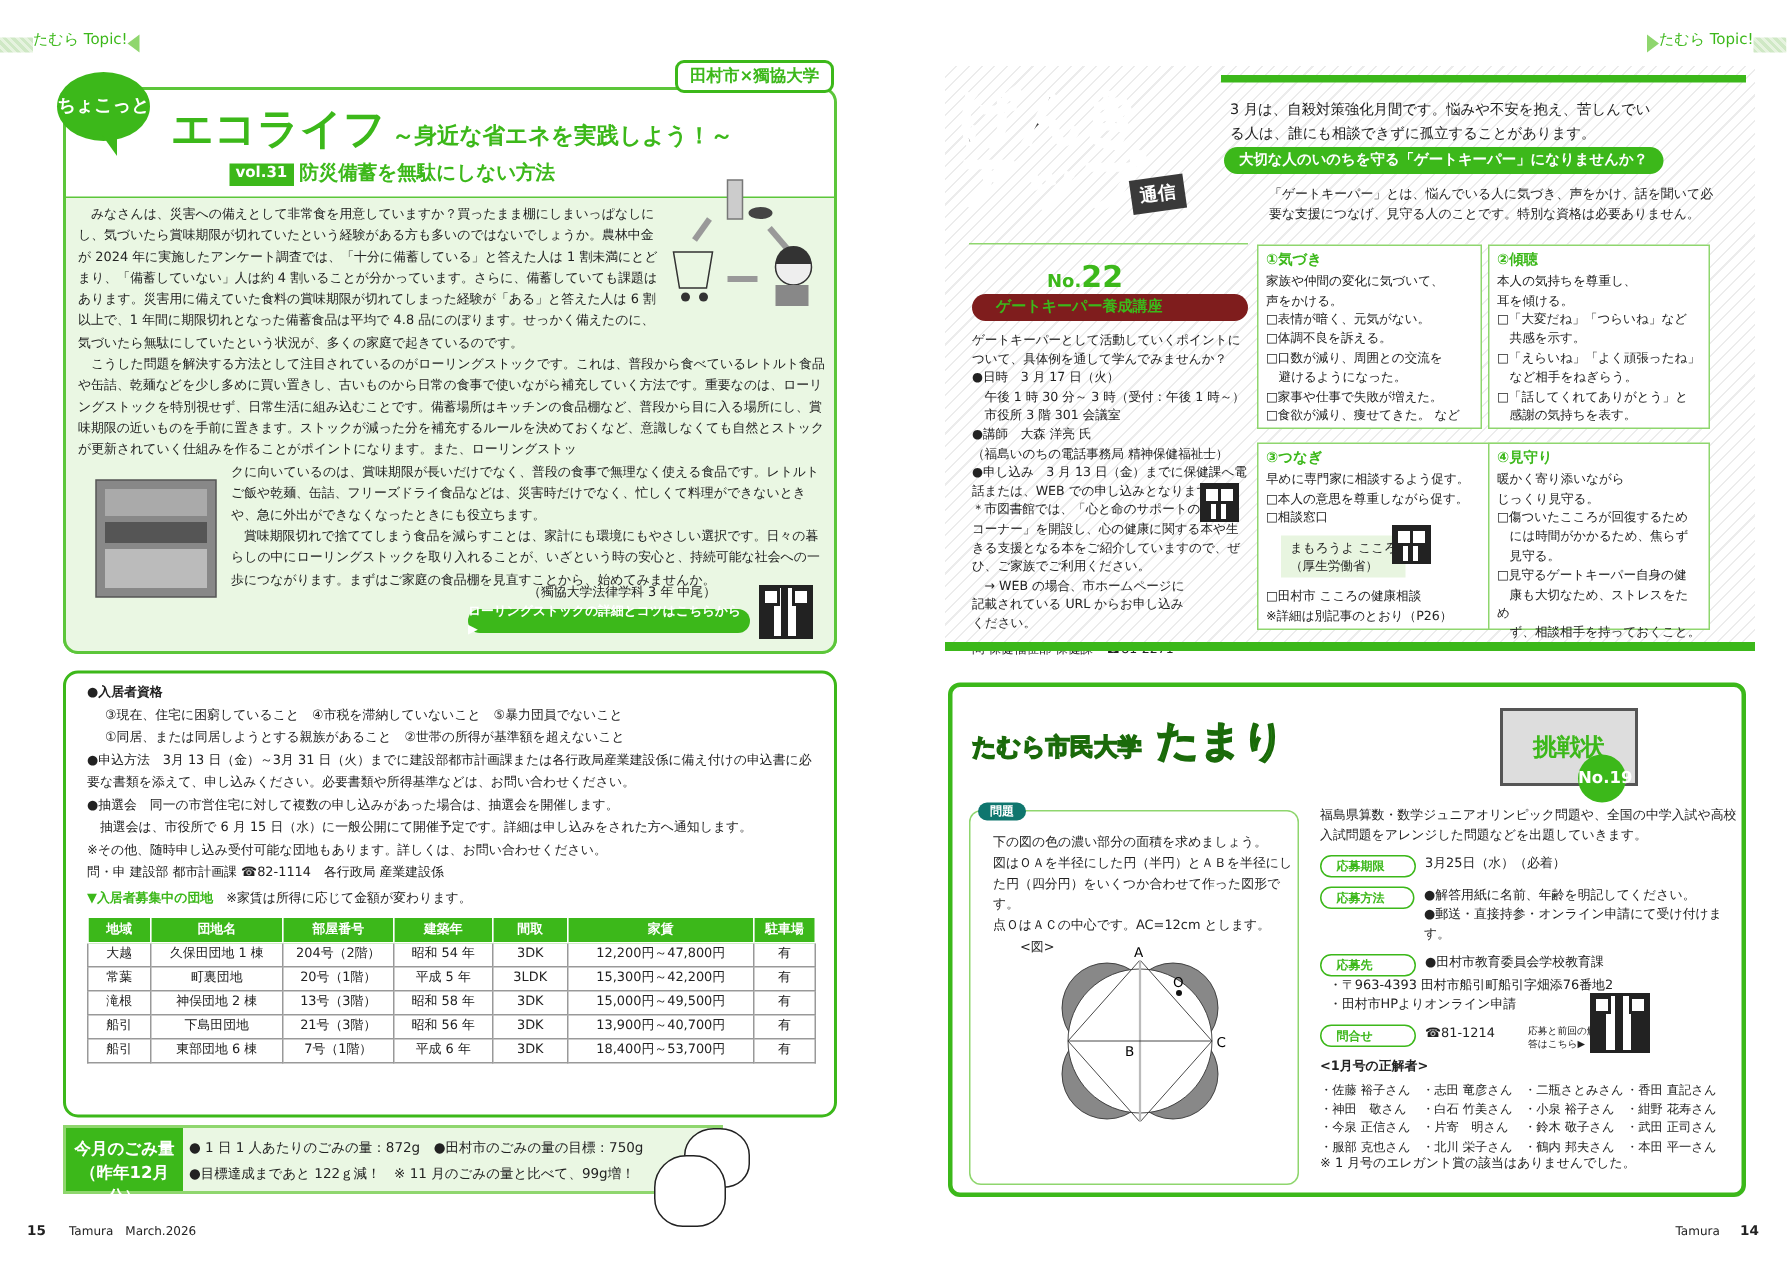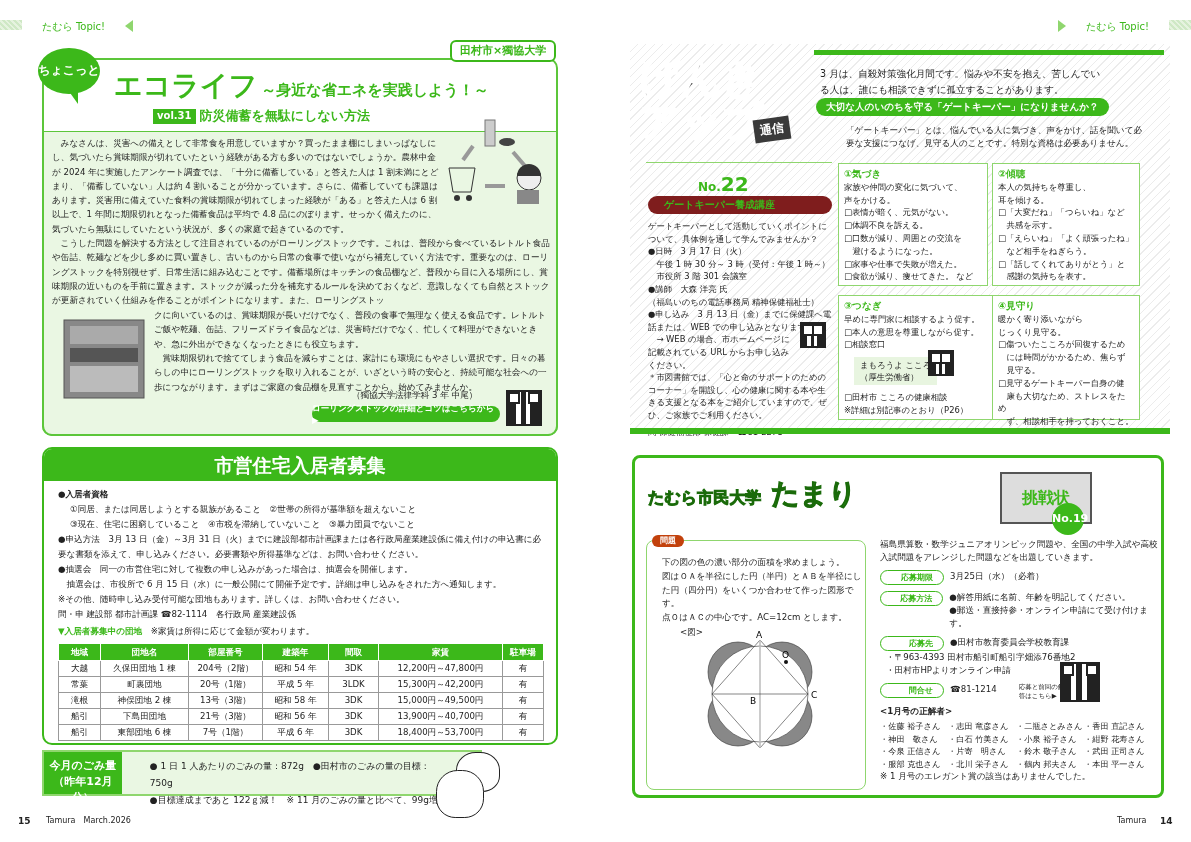--- a/index.html
+++ b/index.html
@@ -1,20 +1,20 @@
 <!DOCTYPE html>
 <html><head>
 <meta charset="utf-8">
 <style>
 *{box-sizing:border-box;margin:0;padding:0}
 body{width:1191px;height:842px;background:#fff;font-family:"DejaVu Sans",sans-serif;color:#222;position:relative;overflow:hidden;font-size:9px;line-height:1.45}
 .abs{position:absolute}
 .g{color:#3cb81a}
 
-.topic{position:absolute;top:20px;font-size:10px;color:#3cb81a;display:flex;align-items:flex-start;gap:20px}
+.topic{position:absolute;top:20px;font-size:10px;color:#3cb81a;display:flex;align-items:flex-end;gap:0}
 .hatch{width:22px;height:10px;background:repeating-linear-gradient(45deg,#cfe8c5 0 2px,#e6f3df 2px 4px)}
 .flag{width:0;height:0;border-top:6px solid transparent;border-bottom:6px solid transparent}
 
 .eco-box{position:absolute;left:42px;top:58px;width:516px;height:378px;border:2px solid #5cc63a;border-radius:10px;background:#fff}
 .eco-body{position:absolute;left:42px;top:131px;width:516px;height:305px;background:#eaf7e3;border:2px solid #5cc63a;border-top:1px solid #5cc63a;border-radius:0 0 10px 10px}
 .bubble{position:absolute;left:38px;top:48px;width:62px;height:46px;background:#3cb81a;border-radius:50%;color:#fff;font-weight:bold;font-size:12px;display:flex;align-items:center;justify-content:center}
 .bubble:after{content:"";position:absolute;left:30px;bottom:-10px;border-left:10px solid transparent;border-top:14px solid #3cb81a}
 .eco-title{position:absolute;left:114px;top:66px;font-size:28px;font-weight:bold;color:#3cb81a;letter-spacing:1px}
 .eco-title span{font-size:15px;color:#3cb81a;margin-left:4px;letter-spacing:0}
 .eco-tag{position:absolute;left:450px;top:40px;border:2px solid #3cb81a;border-radius:6px;background:#fff;padding:1px 8px;font-weight:bold;font-size:11px;color:#3cb81a}
@@ -30,21 +30,21 @@
 
 .house{position:absolute;left:42px;top:447px;width:516px;height:298px;border:2px solid #3cb81a;border-radius:10px;overflow:hidden}
 .house-head{height:32px;background:#3cb81a;color:#fff;font-size:19px;font-weight:bold;text-align:center;line-height:32px}
 .house-body{padding:6px 14px;font-size:8.6px;line-height:15px}
 table{border-collapse:collapse;width:486px;margin-top:4px;font-size:8.6px}
 th{background:#3cb81a;color:#fff;font-weight:bold;height:17px;border:1px solid #fff}
 td{text-align:center;height:15px;border:1px solid #999}
 
 .gomi{position:absolute;left:42px;top:750px;width:440px;height:46px;border:2px solid #8fd66e;background:#eaf7e3;display:flex}
 .gomi-l{width:78px;background:#3cb81a;color:#fff;font-weight:bold;font-size:11px;text-align:center;line-height:16px;padding-top:6px}
-.gomi-r{padding:6px 28px;font-size:9px;line-height:17px}
+.gomi-r{padding:6px 4px;font-size:9px;line-height:17px}
 .bag{position:absolute;border:1.5px solid #222;border-radius:45% 45% 40% 40%;background:#fff}
 .foot{position:absolute;top:815px;font-size:8px}
 
 .genki-bg{position:absolute;left:630px;top:44px;width:540px;height:390px;background:repeating-linear-gradient(135deg,#fff 0 5px,#ececec 5px 6px)}
 .genki-logo{position:absolute;left:640px;top:56px;font-size:40px;font-weight:bold;line-height:44px;color:#3a3a3a;-webkit-text-stroke:2px #fff}
 .genki-logo .a{color:#3cb81a}
 .tsushin{position:absolute;left:754px;top:118px;background:#3a3a3a;color:#fff;font-size:12px;font-weight:bold;padding:3px 6px;transform:rotate(-8deg)}
 .green-bar{position:absolute;height:5px;background:#3cb81a}
 .genki-intro{position:absolute;left:820px;top:66px;font-size:9.6px;line-height:16px}
 .pill{position:absolute;background:#3cb81a;color:#fff;font-weight:bold;border-radius:10px;font-size:9.6px;padding:2px 10px}
@@ -56,24 +56,24 @@
 .cbox{position:absolute;background:#fff;border:1.5px solid #8fd66e;padding:4px 5px;font-size:8.4px;line-height:12.8px}
 .cbox h4{color:#3cb81a;font-size:9.6px}
 .kokoro{background:#e8f5e0;padding:2px 6px;margin:6px 0 6px 10px;display:inline-block;line-height:12px}
 
 .tamari{position:absolute;left:632px;top:455px;width:532px;height:343px;border:3px solid #3cb81a;border-radius:8px}
 .tamari-title{position:absolute;left:648px;top:474px;font-size:28px;font-weight:bold;color:#3cb81a;-webkit-text-stroke:1px #1a6a0a}
 .tamari-title small{font-size:16px}
 .scroll{position:absolute;left:1000px;top:472px;width:92px;height:52px;background:#ddd;border:2px solid #555;font-size:16px;font-weight:bold;color:#3cb81a;text-align:center;line-height:48px}
 .no19{position:absolute;left:1052px;top:503px;width:32px;height:32px;border-radius:50%;background:#3cb81a;color:#fff;font-weight:bold;font-size:11px;text-align:center;line-height:32px}
 .mondai{position:absolute;left:646px;top:540px;width:220px;height:250px;border:1.5px solid #8fd66e;border-radius:8px}
-.mondai-tag{position:absolute;left:652px;top:535px;background:#c2410c;color:#fff;font-size:8px;font-weight:bold;padding:0 8px;border-radius:6px}
+.mondai-tag{position:absolute;left:652px;top:535px;background:#0f766e;color:#fff;font-size:8px;font-weight:bold;padding:0 8px;border-radius:6px}
 .m-text{position:absolute;left:662px;top:556px;width:200px;font-size:8.6px;line-height:13.8px}
 .t-right{position:absolute;left:880px;top:538px;width:282px;font-size:8.6px;line-height:13px}
-.tag{display:inline-block;border:1.5px solid #3cb81a;border-radius:9px;color:#3cb81a;font-weight:bold;font-size:8px;padding:0 10px;margin-right:6px;width:64px;text-align:right}
+.tag{display:inline-block;border:1.5px solid #3cb81a;border-radius:9px;color:#3cb81a;font-weight:bold;font-size:8px;padding:0 10px;margin-right:6px;width:64px;text-align:left}
 .row{margin-top:6px;display:flex;align-items:flex-start}
 .names{font-size:8.2px;line-height:12.6px;margin-top:2px}
 .names span{display:inline-block;width:68px}
 </style>
 </head>
 <body>
 
 <div class="topic" style="left:0">
   <div class="hatch"></div>
   <span>たむら Topic!</span>
@@ -119,25 +119,24 @@
       <rect x="10" y="48" width="68" height="26" fill="#bbb"></rect>
   </svg>
   <div class="eco-text" style="left:154px;top:308px;width:395px">クに向いているのは、賞味期限が長いだけでなく、普段の食事で無理なく使える食品です。レトルトご飯や乾麺、缶詰、フリーズドライ食品などは、災害時だけでなく、忙しくて料理ができないときや、急に外出ができなくなったときにも役立ちます。</div>
   <div class="eco-text" style="left:154px;top:351px;width:395px">　賞味期限切れで捨ててしまう食品を減らすことは、家計にも環境にもやさしい選択です。日々の暮らしの中にローリングストックを取り入れることが、いざという時の安心と、持続可能な社会への一歩につながります。まずはご家庭の食品棚を見直すことから、始めてみませんか。</div>
   <div class="eco-text" style="left:352px;top:388px">（獨協大学法律学科 3 年 中尾）</div>
   <div class="pill-btn">ローリングストックの詳細とコツはこちらから▶</div>
   <div class="qr" style="left:506px;top:390px;width:36px;height:36px"></div>
 </section>
 
 <section class="house">
-  <div class="house-head">市営住宅入居者募集</div>
   <div class="house-body">
     <div style="font-weight:bold">●入居者資格</div>
+    <div style="padding-left:12px">③現在、住宅に困窮していること　④市税を滞納していないこと　⑤暴力団員でないこと</div>
     <div style="padding-left:12px">①同居、または同居しようとする親族があること　②世帯の所得が基準額を超えないこと</div>
-    <div style="padding-left:12px">③現在、住宅に困窮していること　④市税を滞納していないこと　⑤暴力団員でないこと</div>
     <div>●申込方法　3月 13 日（金）～3月 31 日（火）までに建設部都市計画課または各行政局産業建設係に備え付けの申込書に必要な書類を添えて、申し込みください。必要書類や所得基準などは、お問い合わせください。</div>
     <div>●抽選会　同一の市営住宅に対して複数の申し込みがあった場合は、抽選会を開催します。</div>
     <div>　抽選会は、市役所で 6 月 15 日（水）に一般公開にて開催予定です。詳細は申し込みをされた方へ通知します。</div>
     <div>※その他、随時申し込み受付可能な団地もあります。詳しくは、お問い合わせください。</div>
     <div>問・申 建設部 都市計画課 ☎82-1114　各行政局 産業建設係</div>
     <div style="margin-top:2px"><span class="g" style="font-weight:bold">▼入居者募集中の団地</span>　<span>※家賃は所得に応じて金額が変わります。</span></div>
     <table>
       <thead>
           <tr>
         <th style="width:42px">地域</th>
@@ -236,22 +235,22 @@
   <div class="no22"><span>No.</span><span style="font-size:20px">22</span></div>
   <div class="gk-course">ゲートキーパー養成講座</div>
   <div class="gk-left">
     <div>ゲートキーパーとして活動していくポイントについて、具体例を通して学んでみませんか？</div>
       <div>●日時　3 月 17 日（火）</div>
       <div>　午後 1 時 30 分～ 3 時（受付：午後 1 時～）</div>
       <div>　市役所 3 階 301 会議室</div>
       <div>●講師　大森 洋亮 氏</div>
       <div>（福島いのちの電話事務局 精神保健福祉士）</div>
       <div>●申し込み　3 月 13 日（金）までに保健課へ電話または、WEB での申し込みとなります。</div>
+      <div>＊市図書館では、「心と命のサポートのためのコーナー」を開設し、心の健康に関する本や生きる支援となる本をご紹介していますので、ぜひ、ご家族でご利用ください。</div>
       <div style="padding-right:40px">　→ WEB の場合、市ホームページに記載されている URL からお申し込みください。</div>
-      <div>＊市図書館では、「心と命のサポートのためのコーナー」を開設し、心の健康に関する本や生きる支援となる本をご紹介していますので、ぜひ、ご家族でご利用ください。</div>
     <div style="margin-top:4px">問 保健福祉部 保健課　☎81-2271</div>
   </div>
   <div class="qr" style="left:800px;top:322px;width:26px;height:26px"></div>
   <div class="green-bar" style="left:630px;top:428px;width:540px;height:6px"></div>
 
   <div class="cbox" style="left:838px;top:163px;width:150px;height:123px">
     <h4>①気づき</h4>
     <div>家族や仲間の変化に気づいて、</div>
       <div>声をかける。</div>
       <div>□表情が暗く、元気がない。</div>

